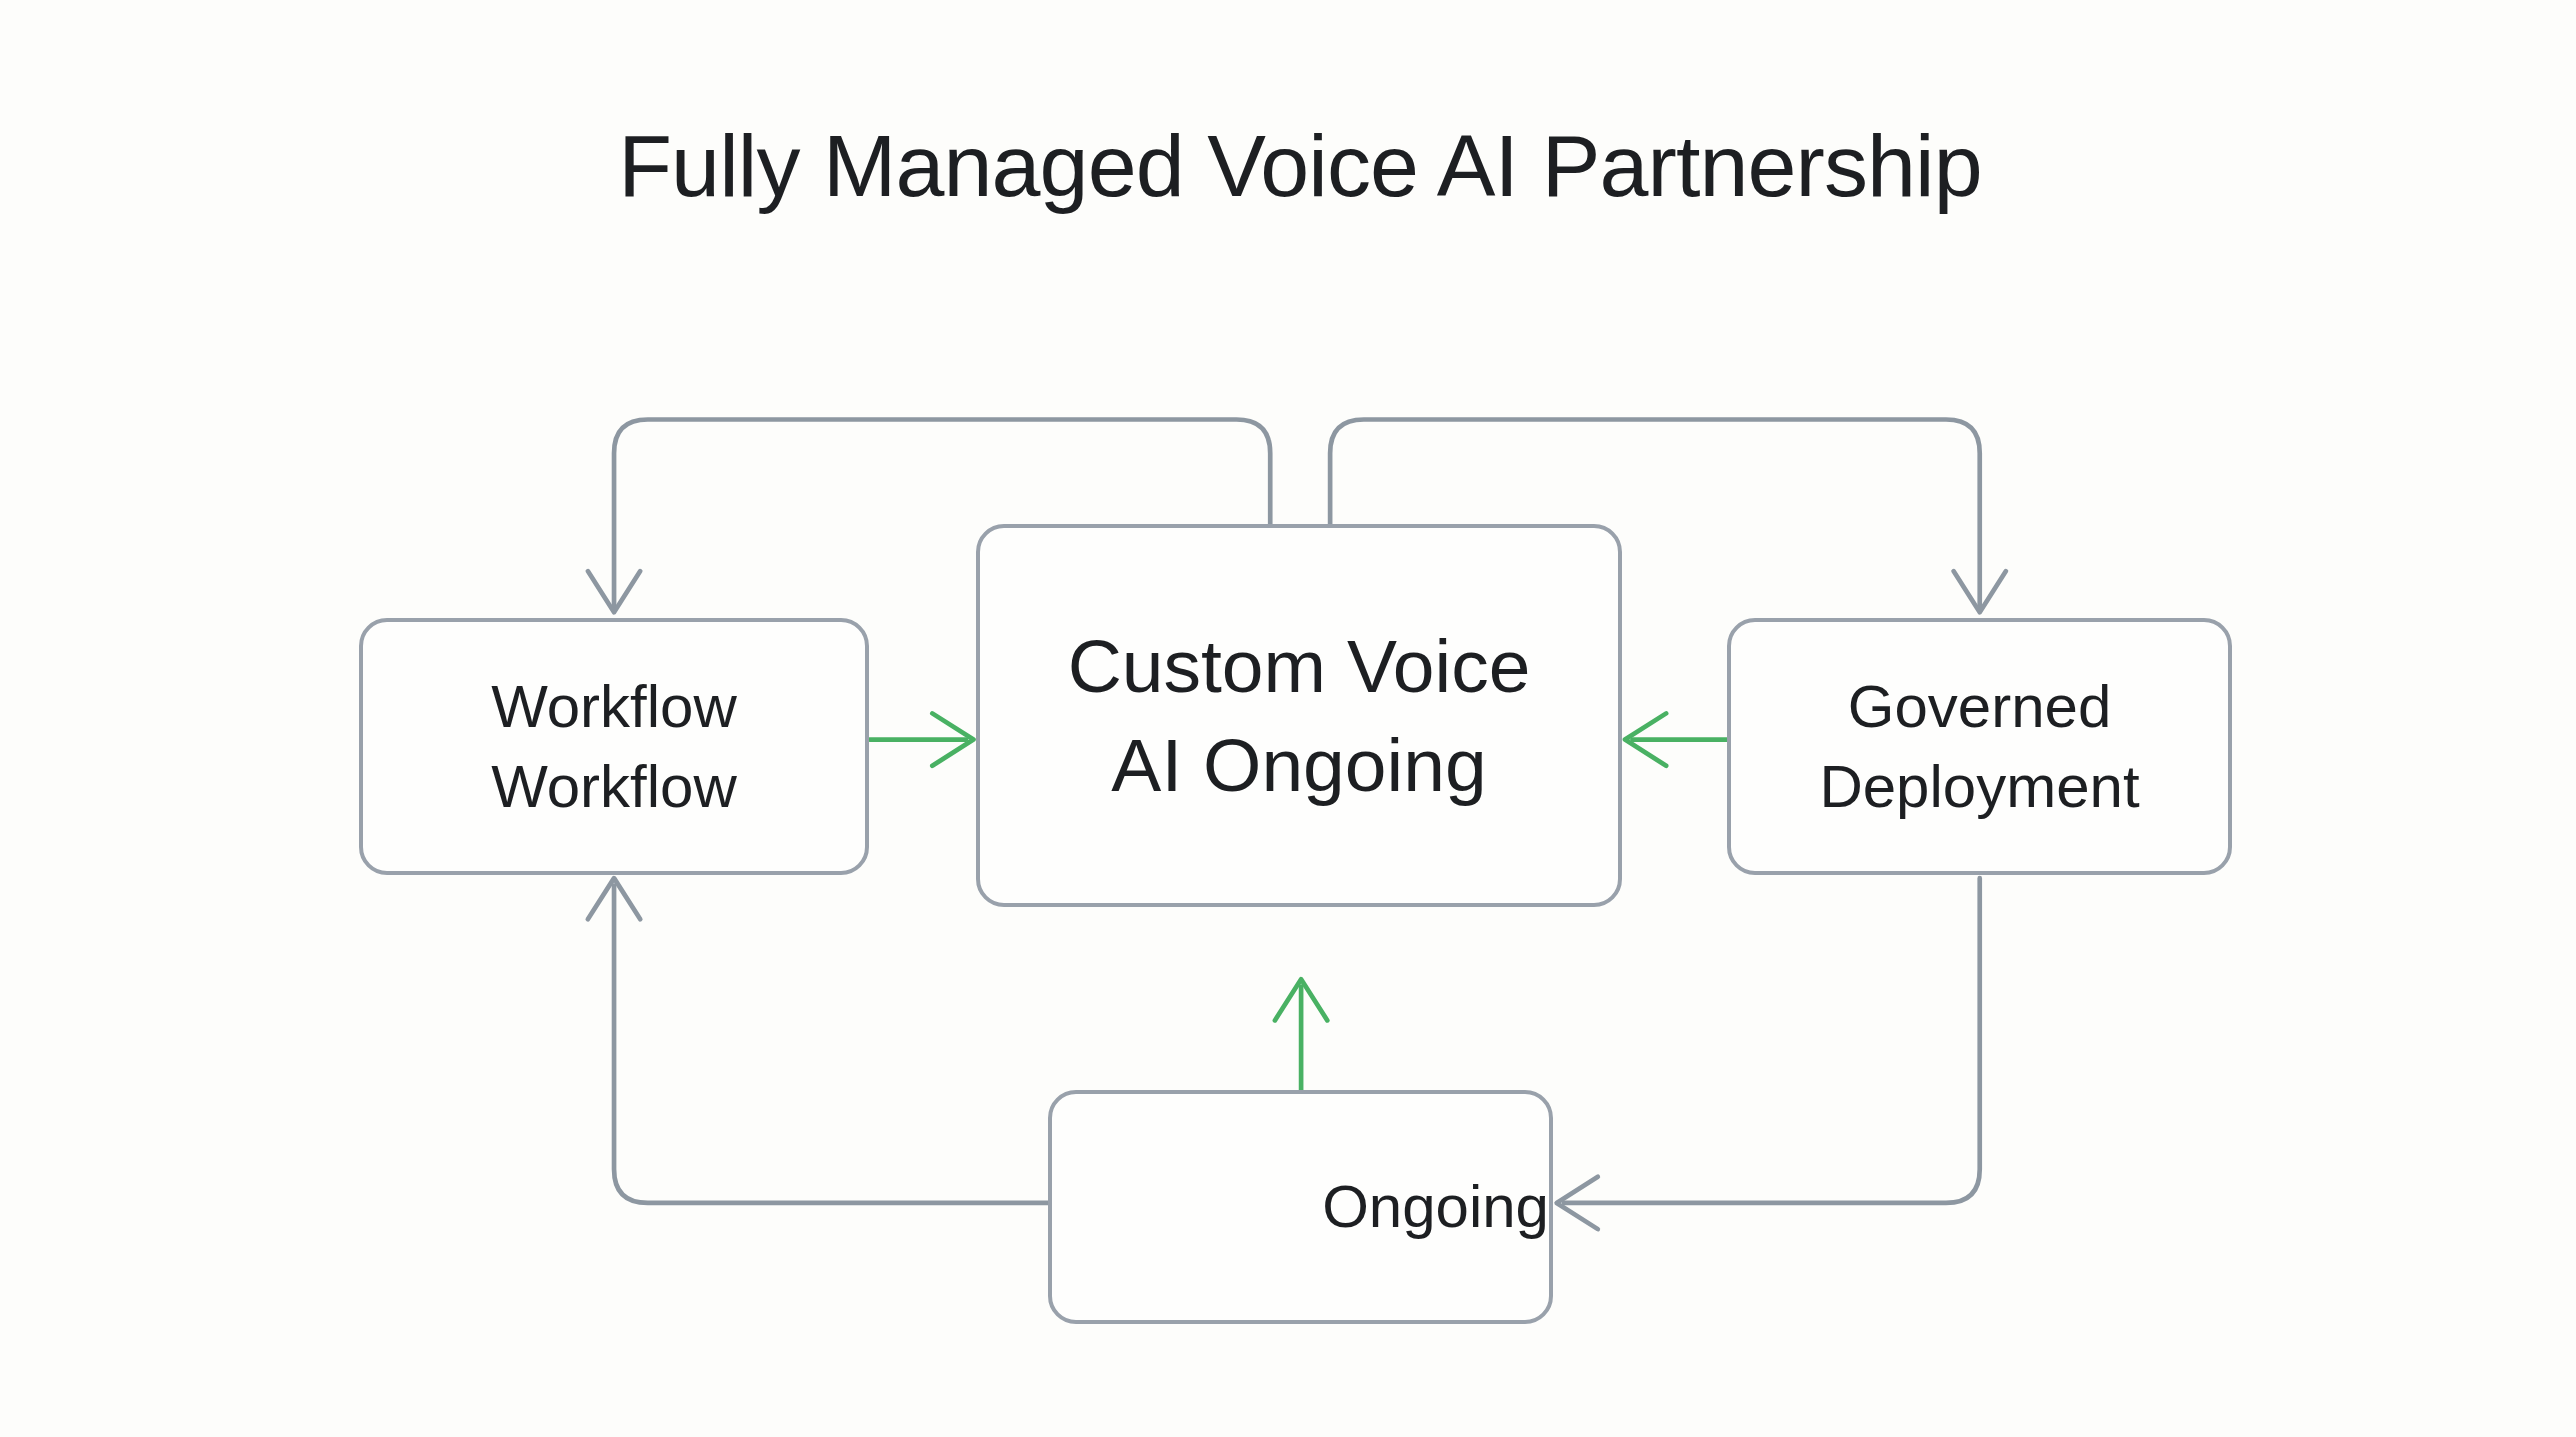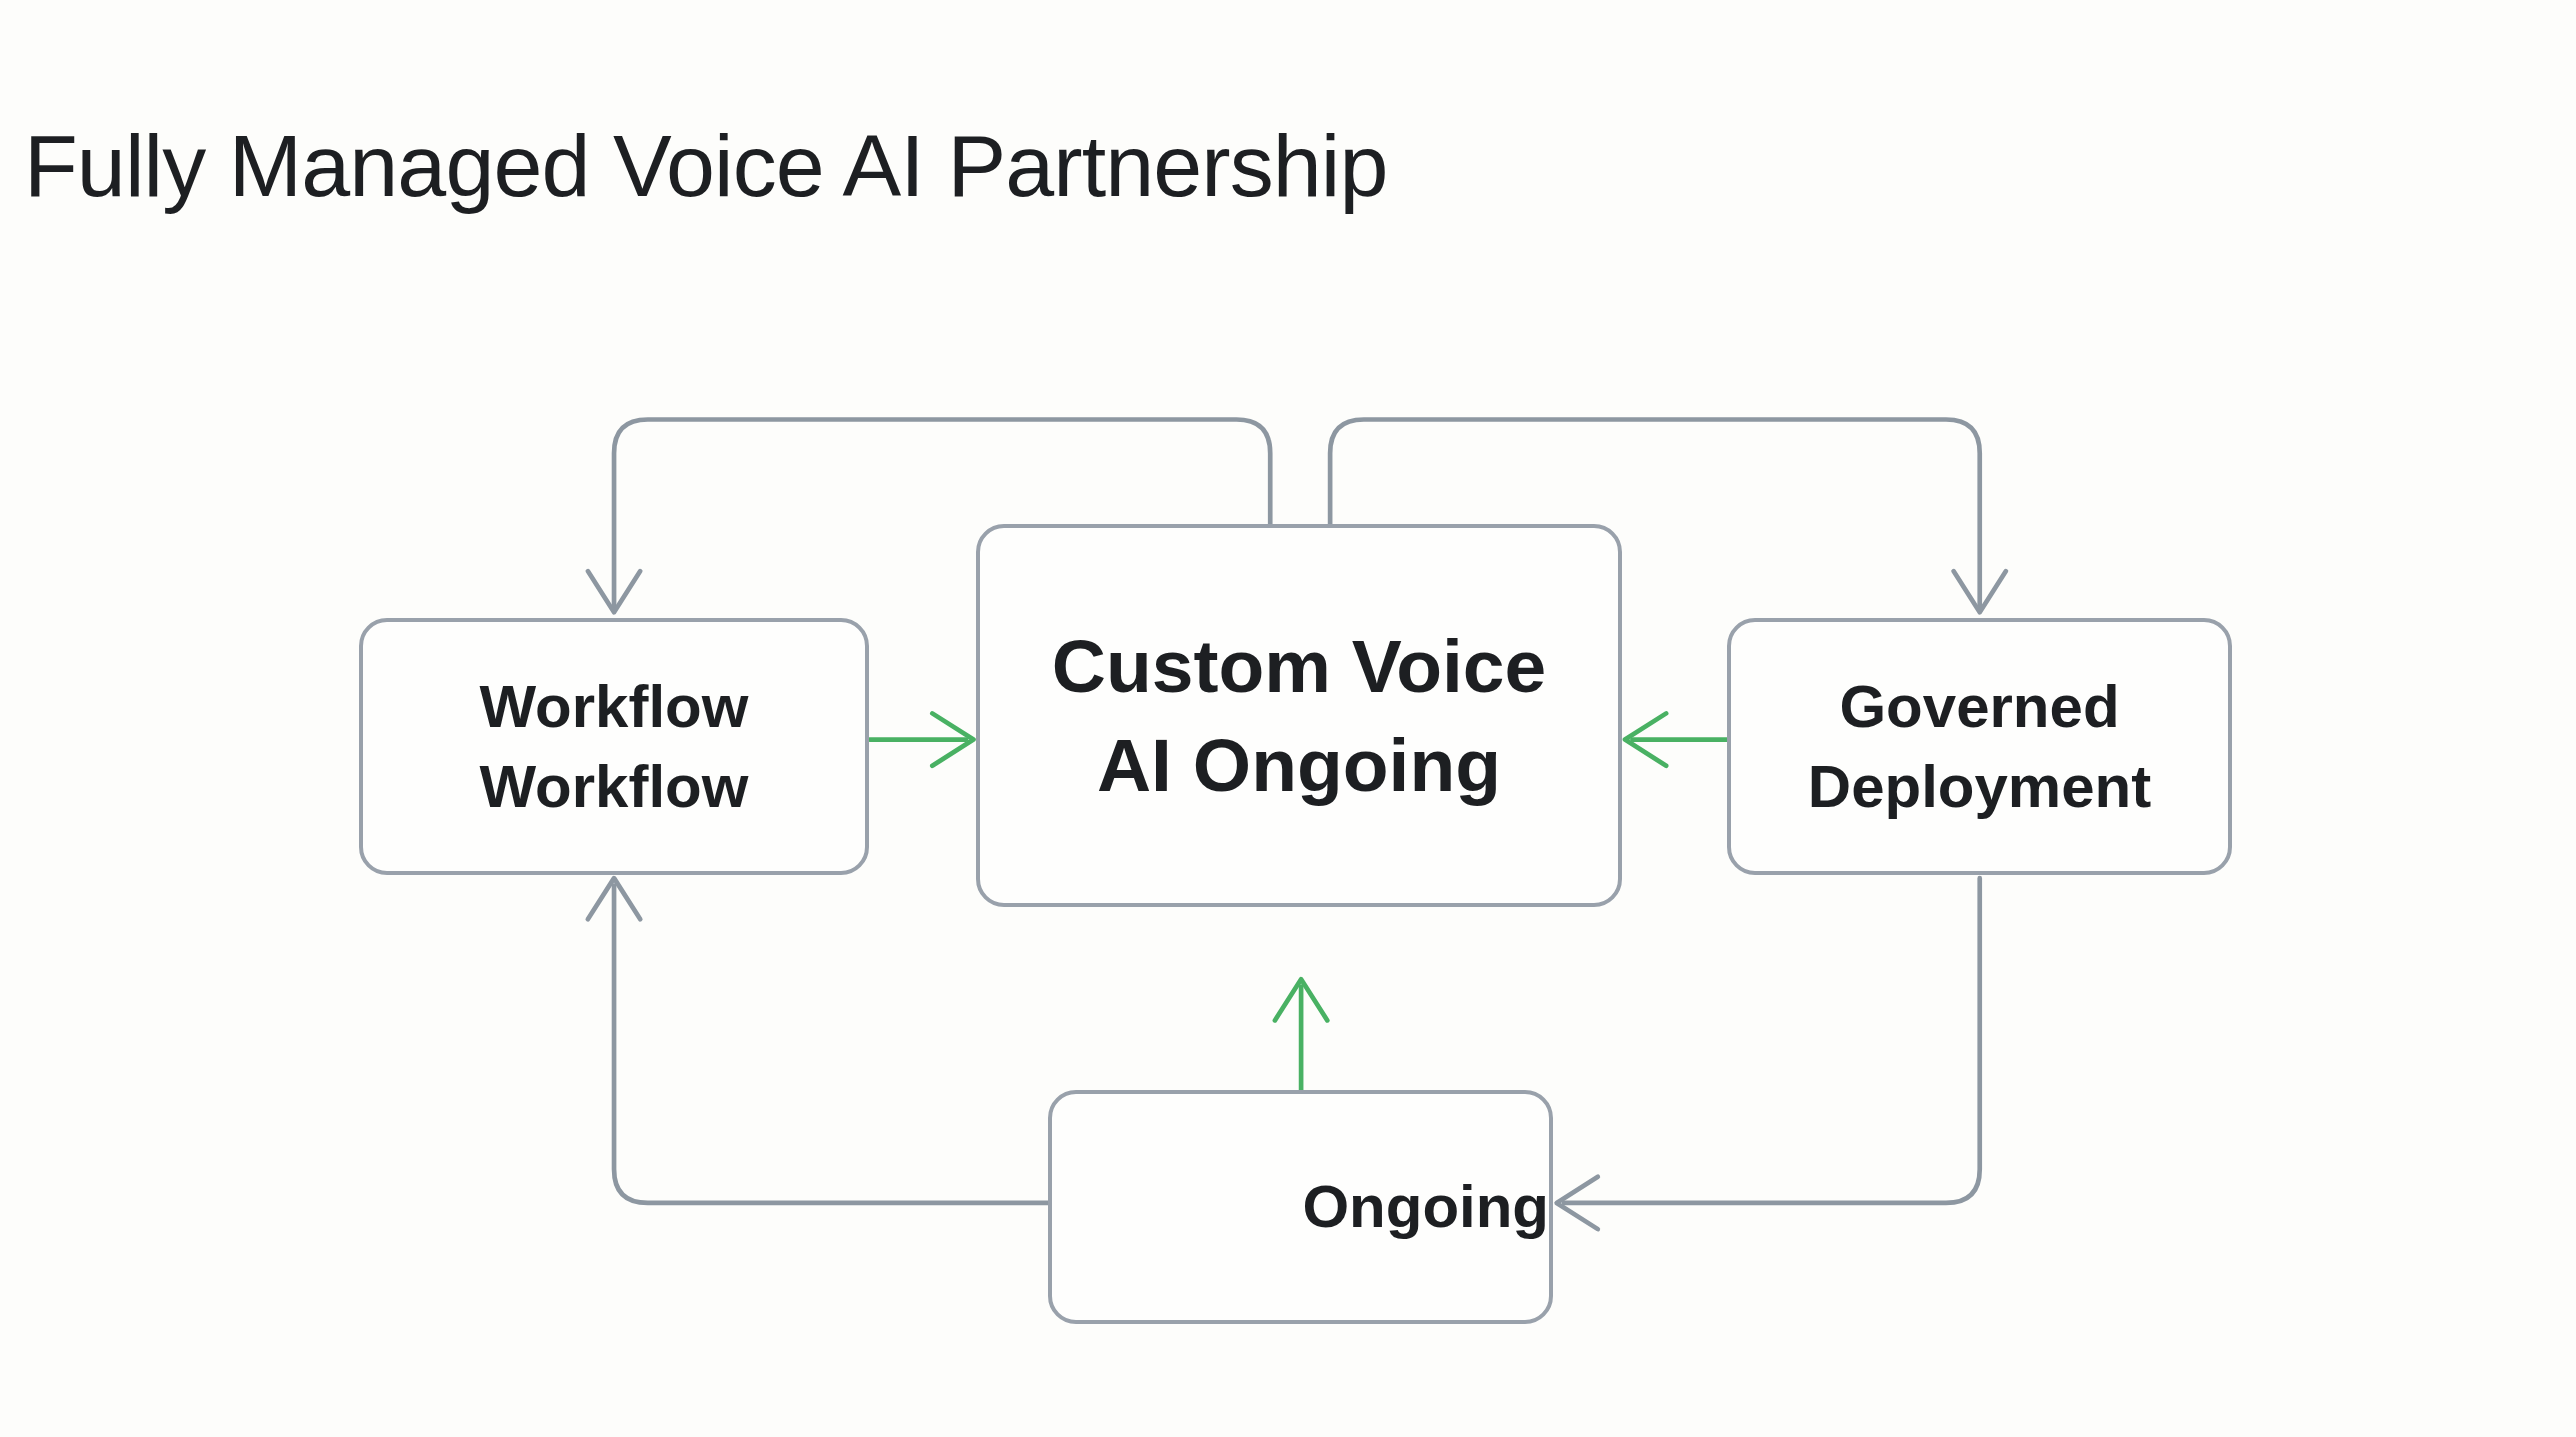--- a/index.html
+++ b/index.html
@@ -14,21 +14,21 @@
   html, body { margin: 0; padding: 0; }
   body {
     width: 2576px; height: 1438px;
     background: var(--background);
     font-family: "Liberation Sans", sans-serif;
     color: var(--text);
   }
   .stage { position: relative; width: 2576px; height: 1438px; overflow: hidden; }
   .title {
     position: absolute; left: 0; top: 118px; width: 2576px;
-    text-align: left;
+    text-align: center;
     font-size: 88px; font-weight: 500; letter-spacing: -0.9px;
     line-height: 1.1;
     color: var(--text);
     padding-left: 24px;
   }
   svg.edges { position: absolute; left: 0; top: 0; width: 2576px; height: 1438px; }
   .edge {
     fill: none;
     stroke: var(--line-gray);
     stroke-width: 5;
@@ -37,21 +37,21 @@
   }
   .edge.green { stroke: var(--arrow-green); }
   .node {
     position: absolute;
     background: var(--node-fill);
     border: 4.7px solid var(--node-border);
     border-radius: 28px;
     display: flex; align-items: center; justify-content: center;
     text-align: center;
   }
-  .node .label { line-height: 1.32; font-weight: 700; }
+  .node .label { line-height: 1.32; font-weight: 400; }
   .node .label span { display: block; }
   .node.small .label { font-size: 60px; }
   .node.large .label { font-size: 75px; }
   #node-workflow-mapping      { left: 359px;  top: 618px;  width: 510px; height: 257px; }
   #node-custom-voice          { left: 976px; top: 524px;  width: 646px; height: 383px; }
   #node-governed-deployment   { left: 1727px; top: 618px;  width: 505px; height: 257px; align-items: center; }
   #node-ongoing-optimization  { left: 1048px; top: 1090px; width: 505px; height: 234px; justify-content: flex-end; }
 </style>
 </head>
 <body>

